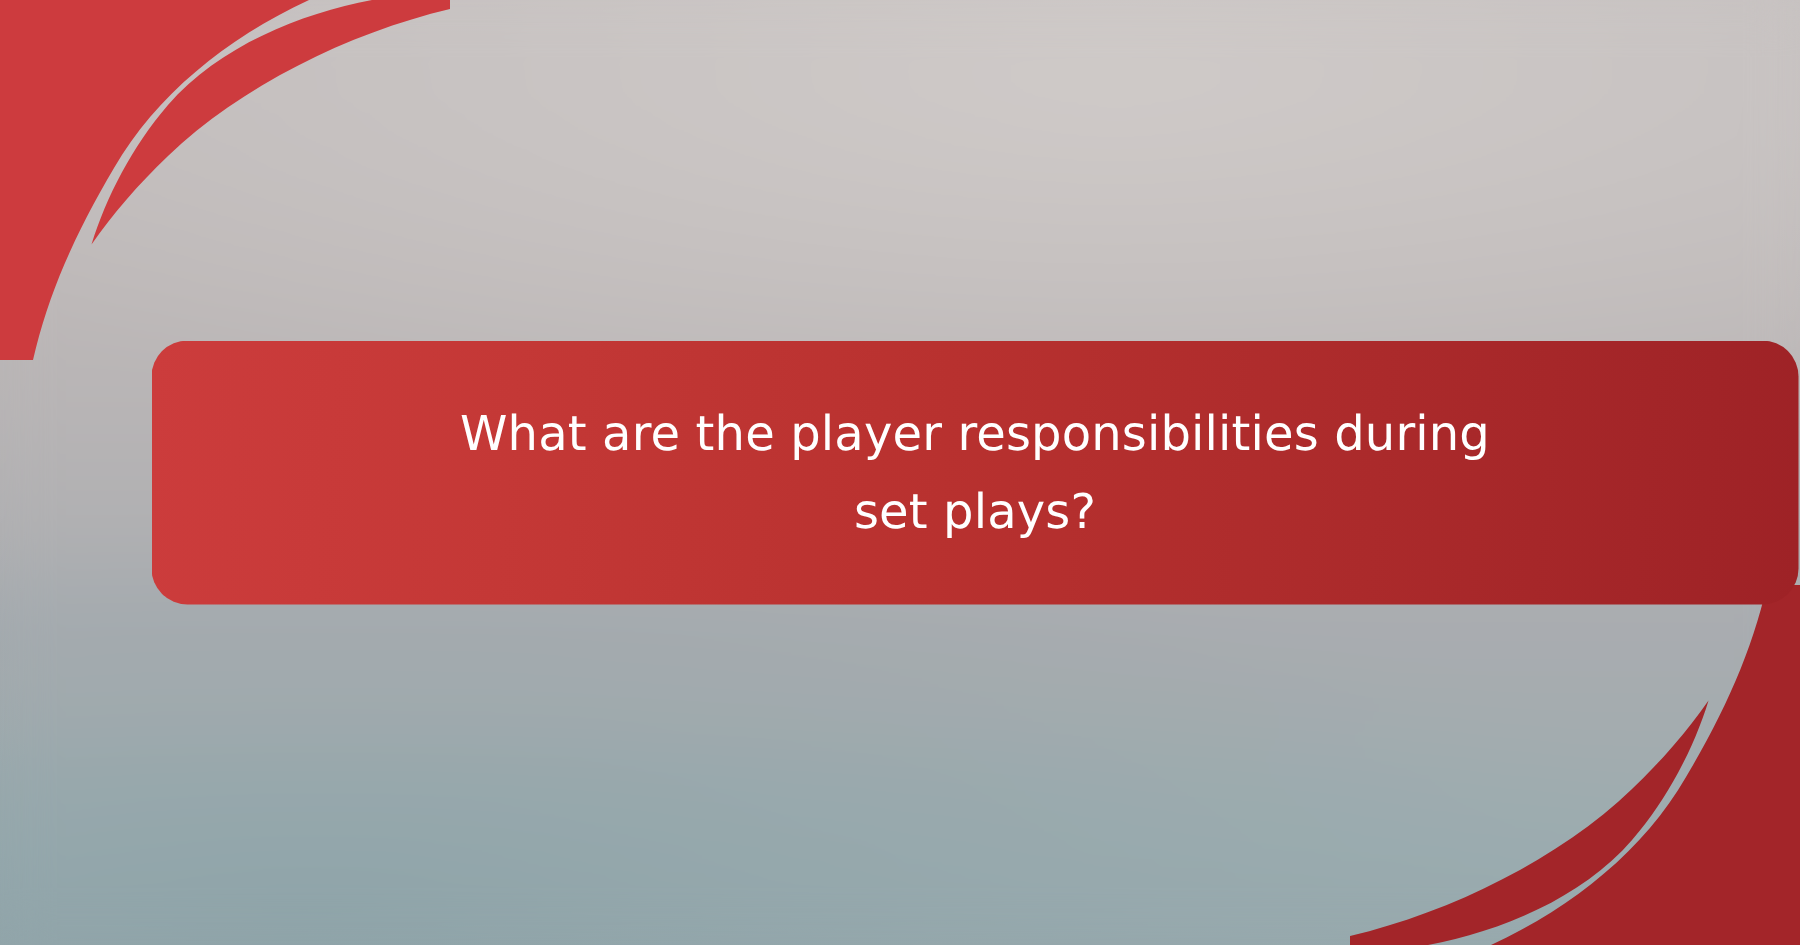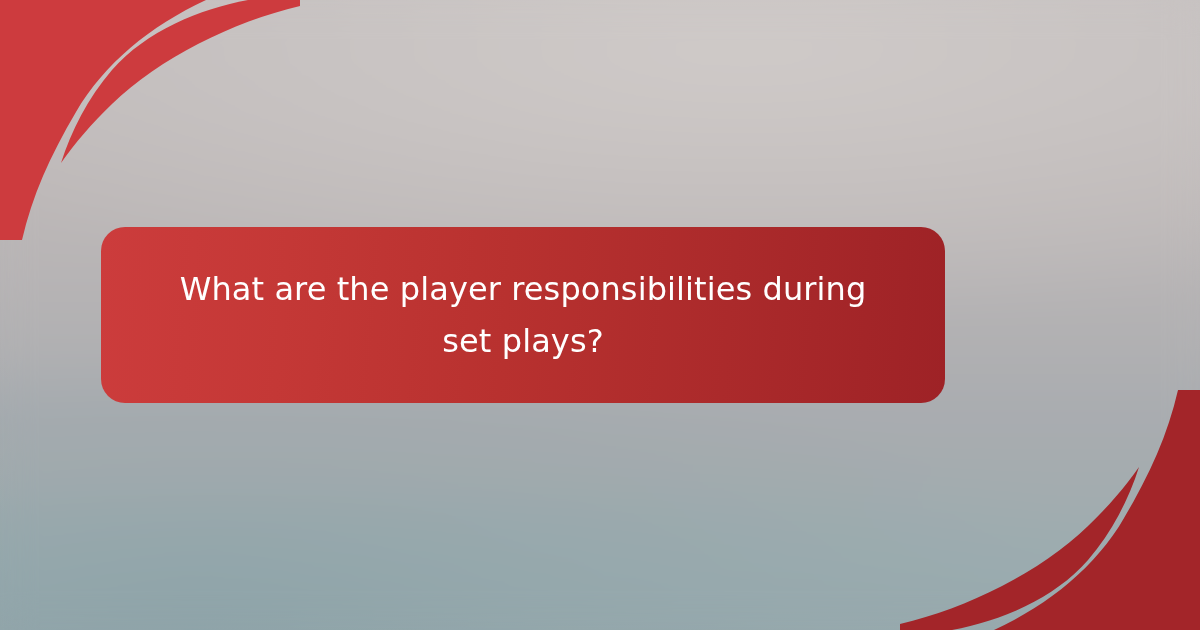--- a/index.html
+++ b/index.html
@@ -74,21 +74,21 @@
     bottom: 0;
     right: 0;
     transform: rotate(180deg);
   }
 
   
   .question-card {
     position: absolute;
     left: 101px;
     top: 227px;
-    width: 844px;
+    width: 1098px;
     height: 176px;
     border-radius: 24px;
     background: linear-gradient(95deg,
       #cc3c3c 0%,
       #c43836 22%,
       #b8312f 48%,
       #ab2a2b 74%,
       #9e2226 100%);
     display: flex;
     align-items: center;

